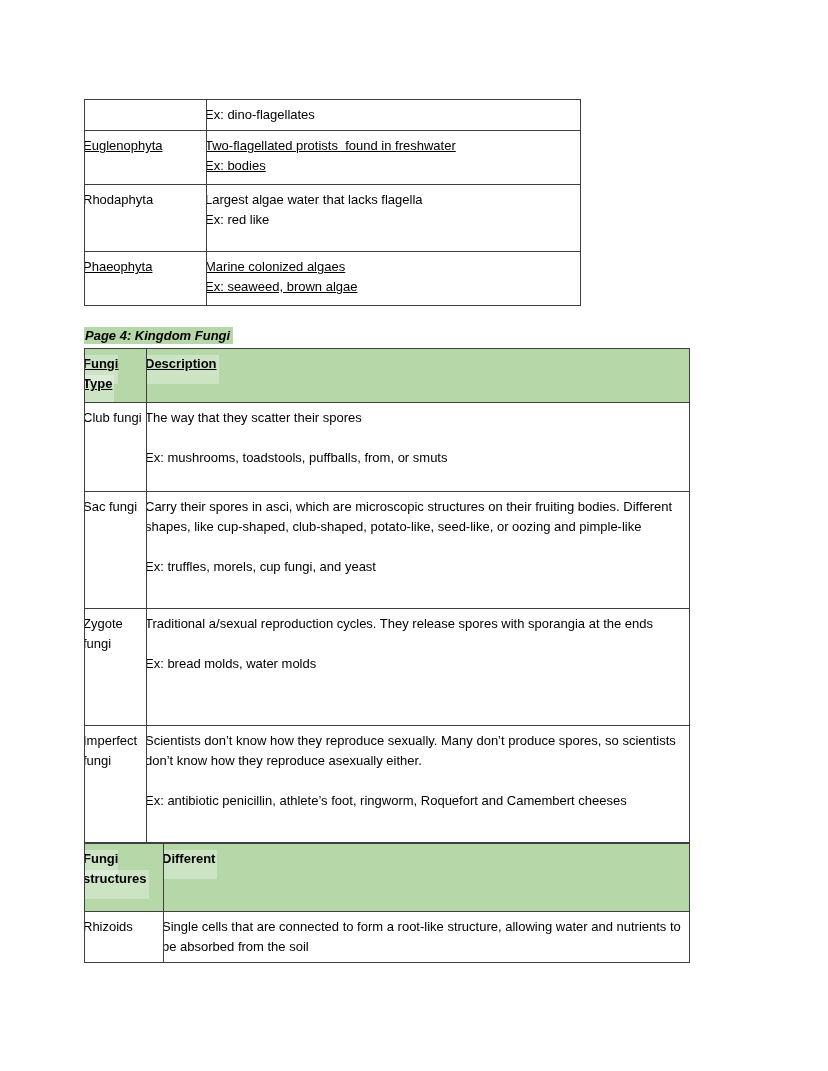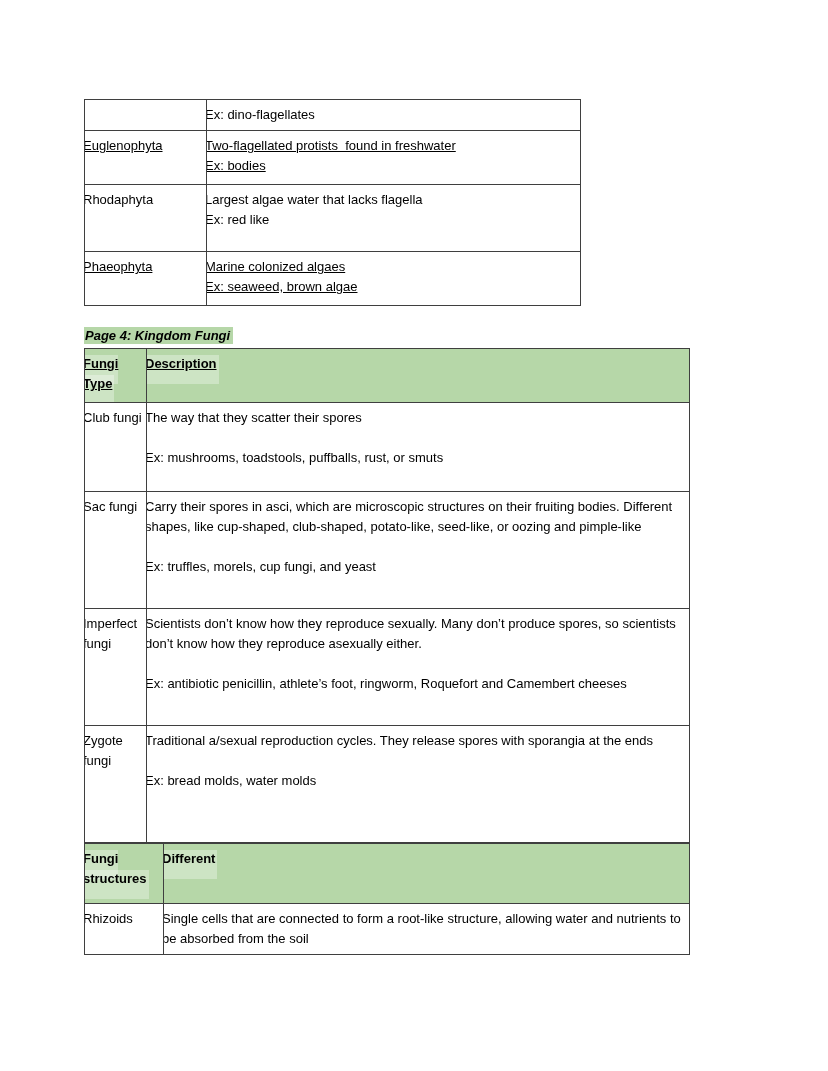--- a/index.html
+++ b/index.html
@@ -54,21 +54,21 @@
     margin: 21px 0 4px 0;
   }
   .section-heading .mark {
     background: var(--hl, #b6d7a8);
     padding: 1px 3px 1px 1px;
   }
   
   .h29 { height: 29px; }
   .h54 { height: 54px; text-decoration: underline; }
   .h55 { height: 67px; }
-  .h60 { height: 60px; border-radius: 10px; }
+  .h60 { height: 68px; border-radius: 10px; }
   .h79 { height: 89px; }
   .h117 { height: 117px; }
   .h52 { height: 44px; }
 </style>
 </head>
 <body>
 
 <div class="page">
   <div class="content">
 
@@ -143,58 +143,58 @@
           </th>
         </tr>
         <tr class="h79">
           <td>
             <div class="clip">Club fungi</div>
           </td>
           <td>
             <div class="clip">
                 <div class="line">The way that they scatter their spores</div>
                 <div class="line"></div>
-                <div class="line">Ex: mushrooms, toadstools, puffballs, rust, or smuts</div>
+                <div class="line">Ex: mushrooms, toadstools, puffballs, from, or smuts</div>
               </div>
           </td>
         </tr>
         <tr class="h117">
           <td>
             <div class="clip">Sac fungi</div>
           </td>
           <td>
             <div class="clip">
                 <div class="line">Carry their spores in asci, which are microscopic structures on their fruiting bodies. Different shapes, like cup-shaped, club-shaped, potato-like, seed-like, or oozing and pimple-like</div>
                 <div class="line"></div>
                 <div class="line">Ex: truffles, morels, cup fungi, and yeast</div>
               </div>
           </td>
         </tr>
         <tr class="h117">
           <td>
+            <div class="clip">Zygote fungi</div>
+          </td>
+          <td>
+            <div class="clip">
+                <div class="line">Traditional a/sexual reproduction cycles. They release spores with sporangia at the ends</div>
+                <div class="line"></div>
+                <div class="line">Ex: bread molds, water molds</div>
+                <div class="line"></div>
+              </div>
+          </td>
+        </tr>
+        <tr class="h117">
+          <td>
             <div class="clip">Imperfect fungi</div>
           </td>
           <td>
             <div class="clip">
                 <div class="line">Scientists don’t know how they reproduce sexually. Many don’t produce spores, so scientists don’t know how they reproduce asexually either.</div>
                 <div class="line"></div>
                 <div class="line">Ex: antibiotic penicillin, athlete’s foot, ringworm, Roquefort and Camembert cheeses</div>
-              </div>
-          </td>
-        </tr>
-        <tr class="h117">
-          <td>
-            <div class="clip">Zygote fungi</div>
-          </td>
-          <td>
-            <div class="clip">
-                <div class="line">Traditional a/sexual reproduction cycles. They release spores with sporangia at the ends</div>
-                <div class="line"></div>
-                <div class="line">Ex: bread molds, water molds</div>
-                <div class="line"></div>
               </div>
           </td>
         </tr>
       </tbody>
     </table>
 
 
     <table class="t3">
       <colgroup>
           <col style="width:79px">

